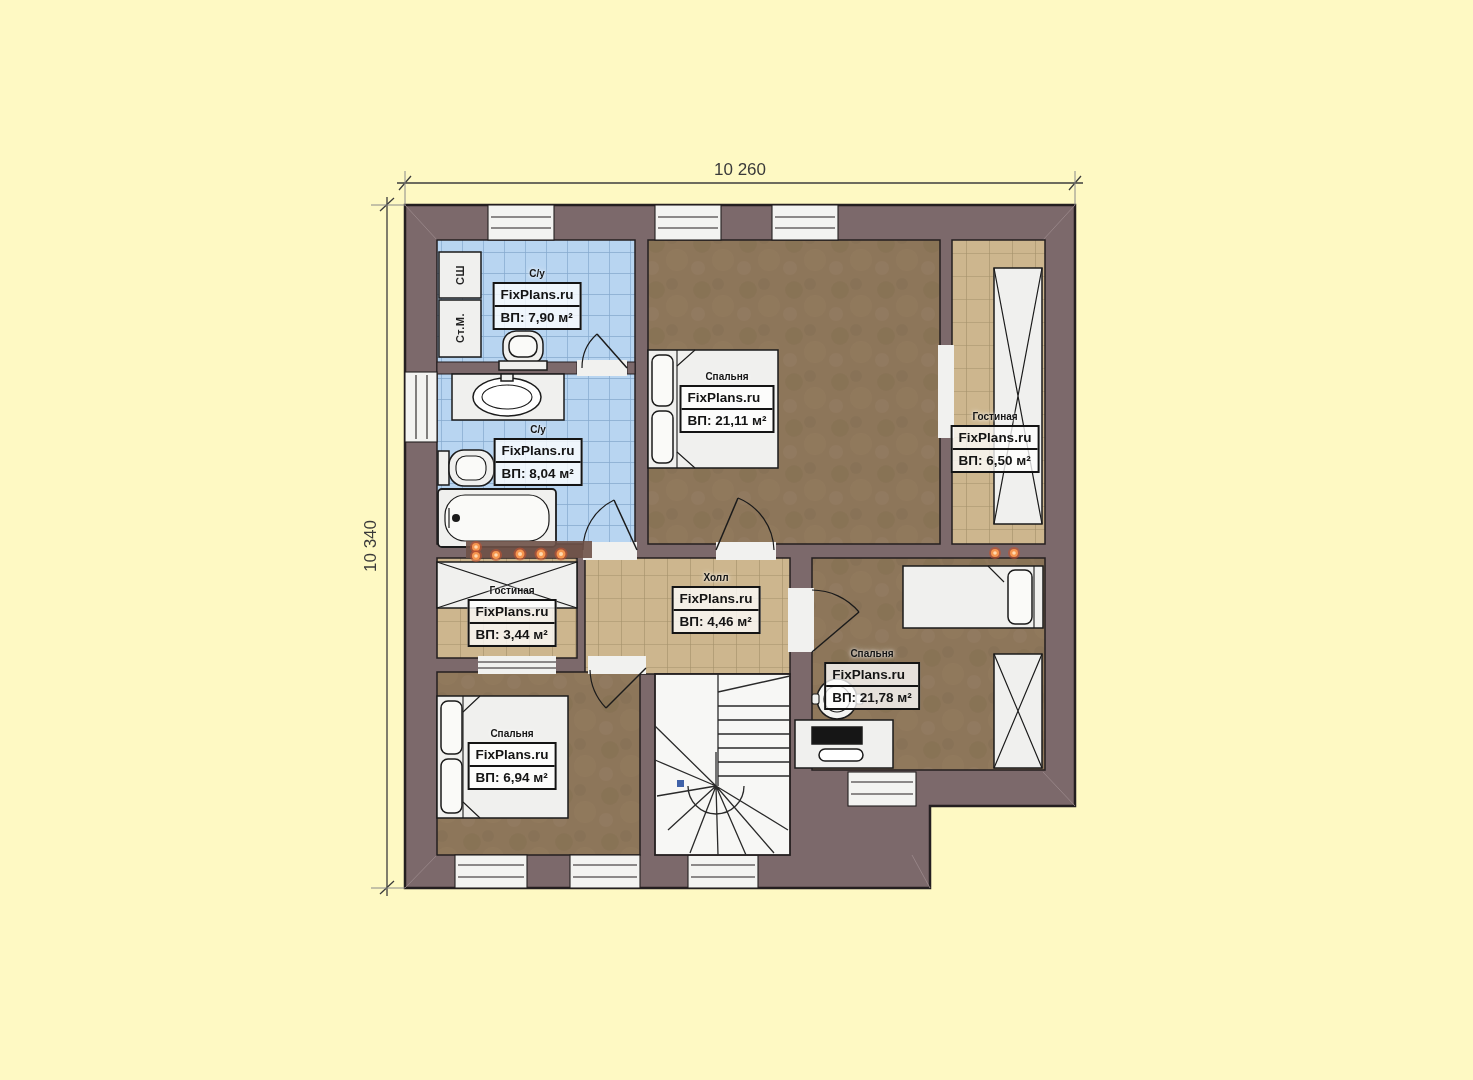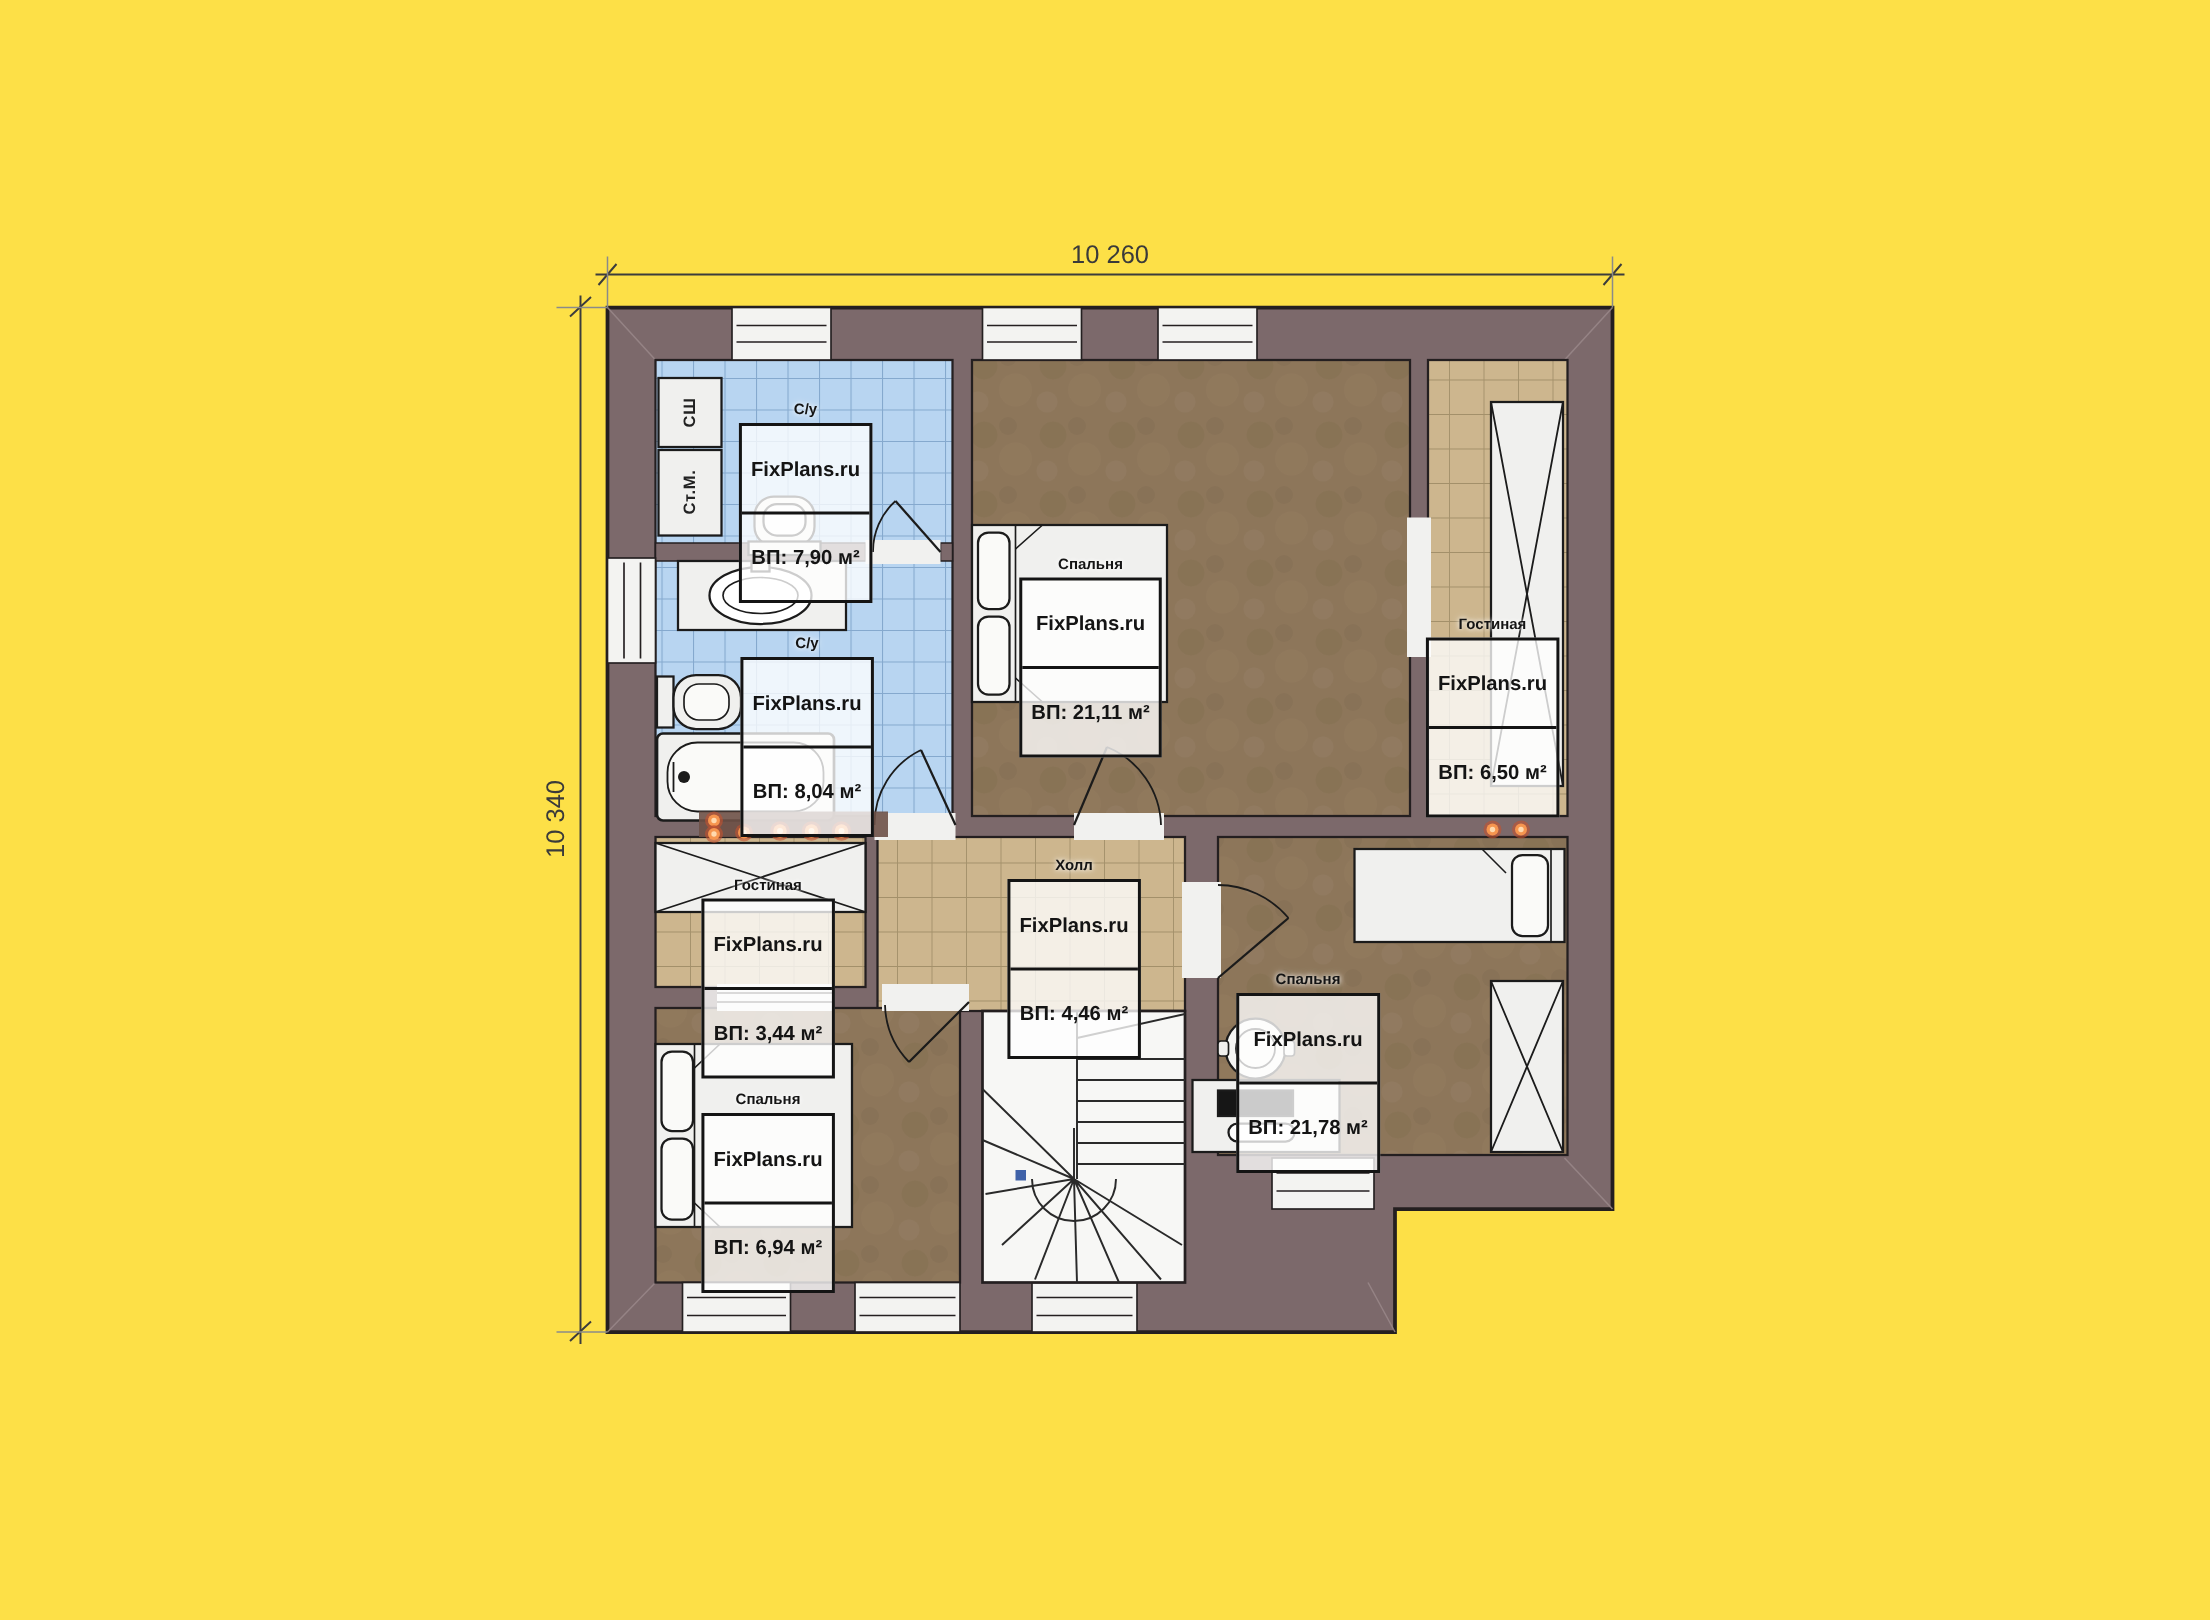--- a/index.html
+++ b/index.html
@@ -1,36 +1,36 @@
 <!DOCTYPE html>
 <html><head>
 <meta charset="utf-8">
 <style>
   html,body { margin:0; padding:0; background:#ffffff; }
   .canvas {
-    position:relative; width:1473px; height:1080px; background:#fde047;
+    position:relative; width:1473px; height:1080px; background:#fef9c3;
     font-family:"Liberation Sans", sans-serif; overflow:hidden;
   }
   svg.plan { position:absolute; left:0; top:0; }
   .room-label {
     position:absolute; transform:translateX(-50%);
     display:flex; flex-direction:column; align-items:center; z-index:6;
     pointer-events:none;
   }
   .room-name {
     font-size:10px; font-weight:bold; color:#141414; white-space:nowrap;
     text-shadow:0 0 3px rgba(255,255,255,.9), 0 0 6px rgba(255,255,255,.7);
     margin-bottom:3px; text-align:center;
   }
   .label-stack {
     background:rgba(255,255,255,.78); border:2px solid #141414;
   }
   .label-row {
     font-size:13.5px; font-weight:bold; color:#141414; line-height:21px;
-    padding:18px 6px; text-align:center; white-space:nowrap;
+    padding:0 6px; white-space:nowrap;
   }
   .label-row + .label-row { border-top:2px solid #141414; }
   .closet-label {
     position:absolute; z-index:6; font-size:11px; font-weight:bold; color:#222;
     transform:translate(-50%,-50%) rotate(-90deg); white-space:nowrap; letter-spacing:.5px;
   }
   .dim-label {
     position:absolute; z-index:6; font-size:17px; color:#3a3a3a; white-space:nowrap;
   }
   .dim-top { transform:translate(-50%,-100%); }

